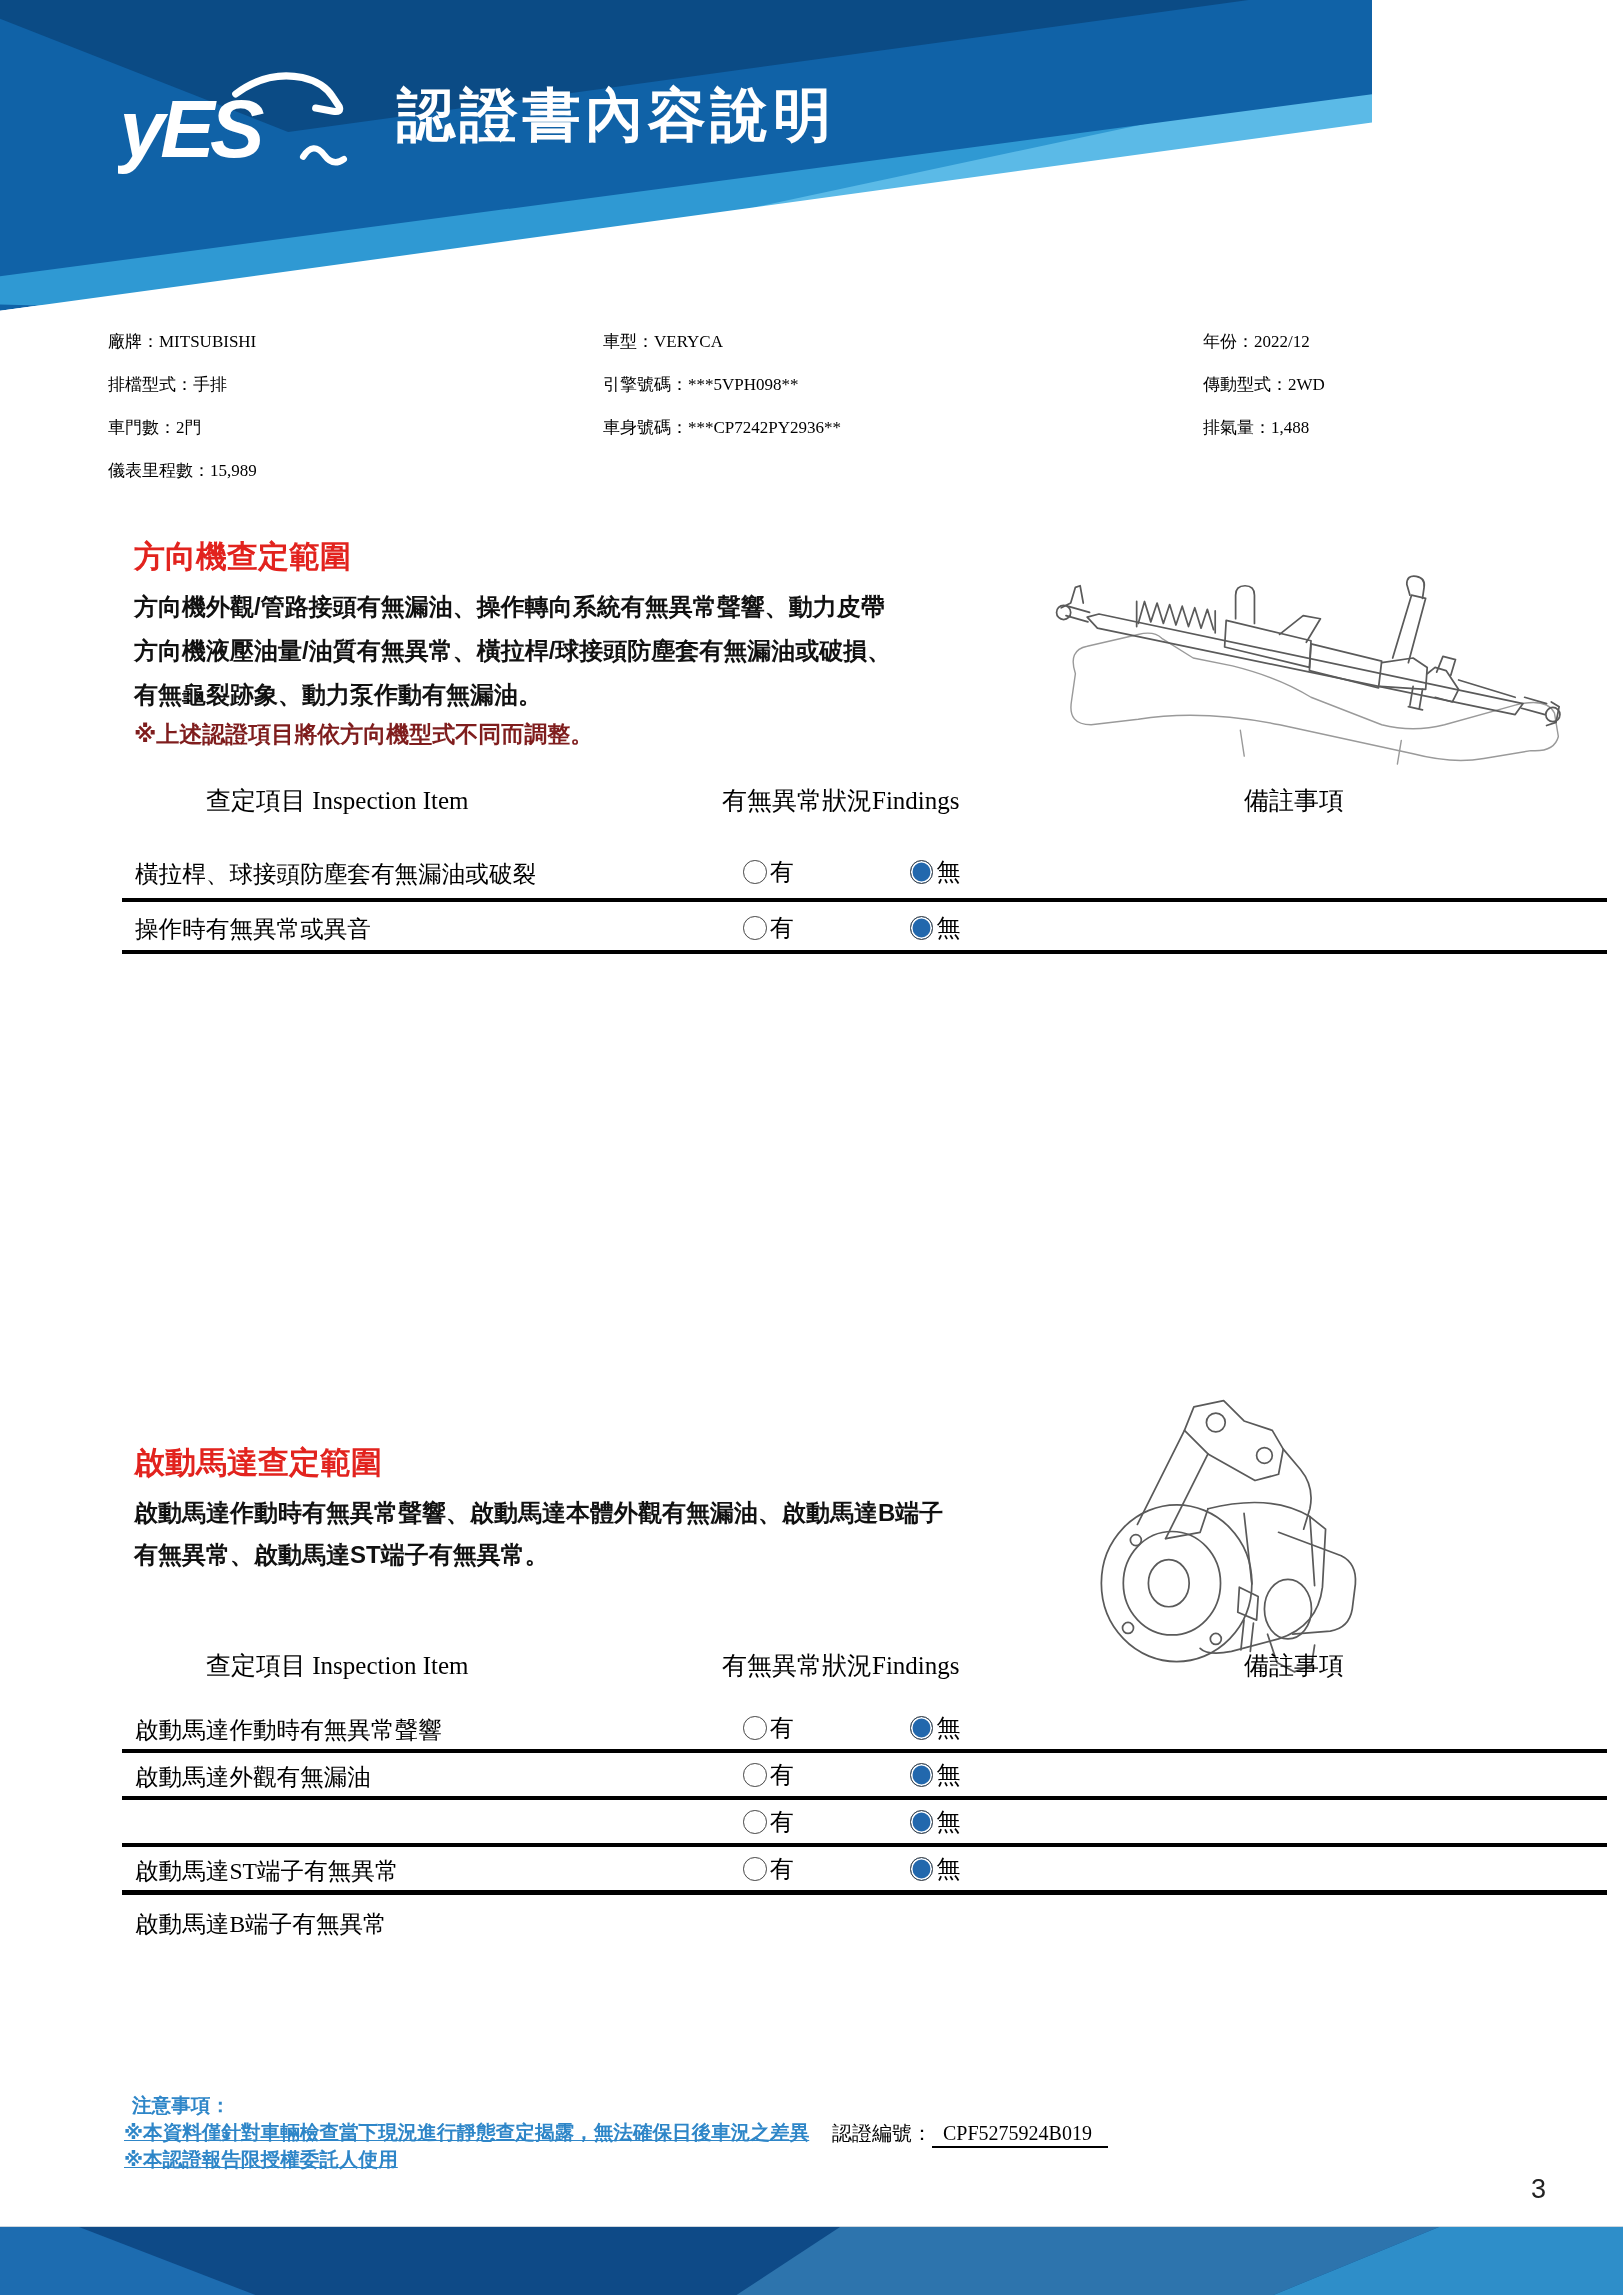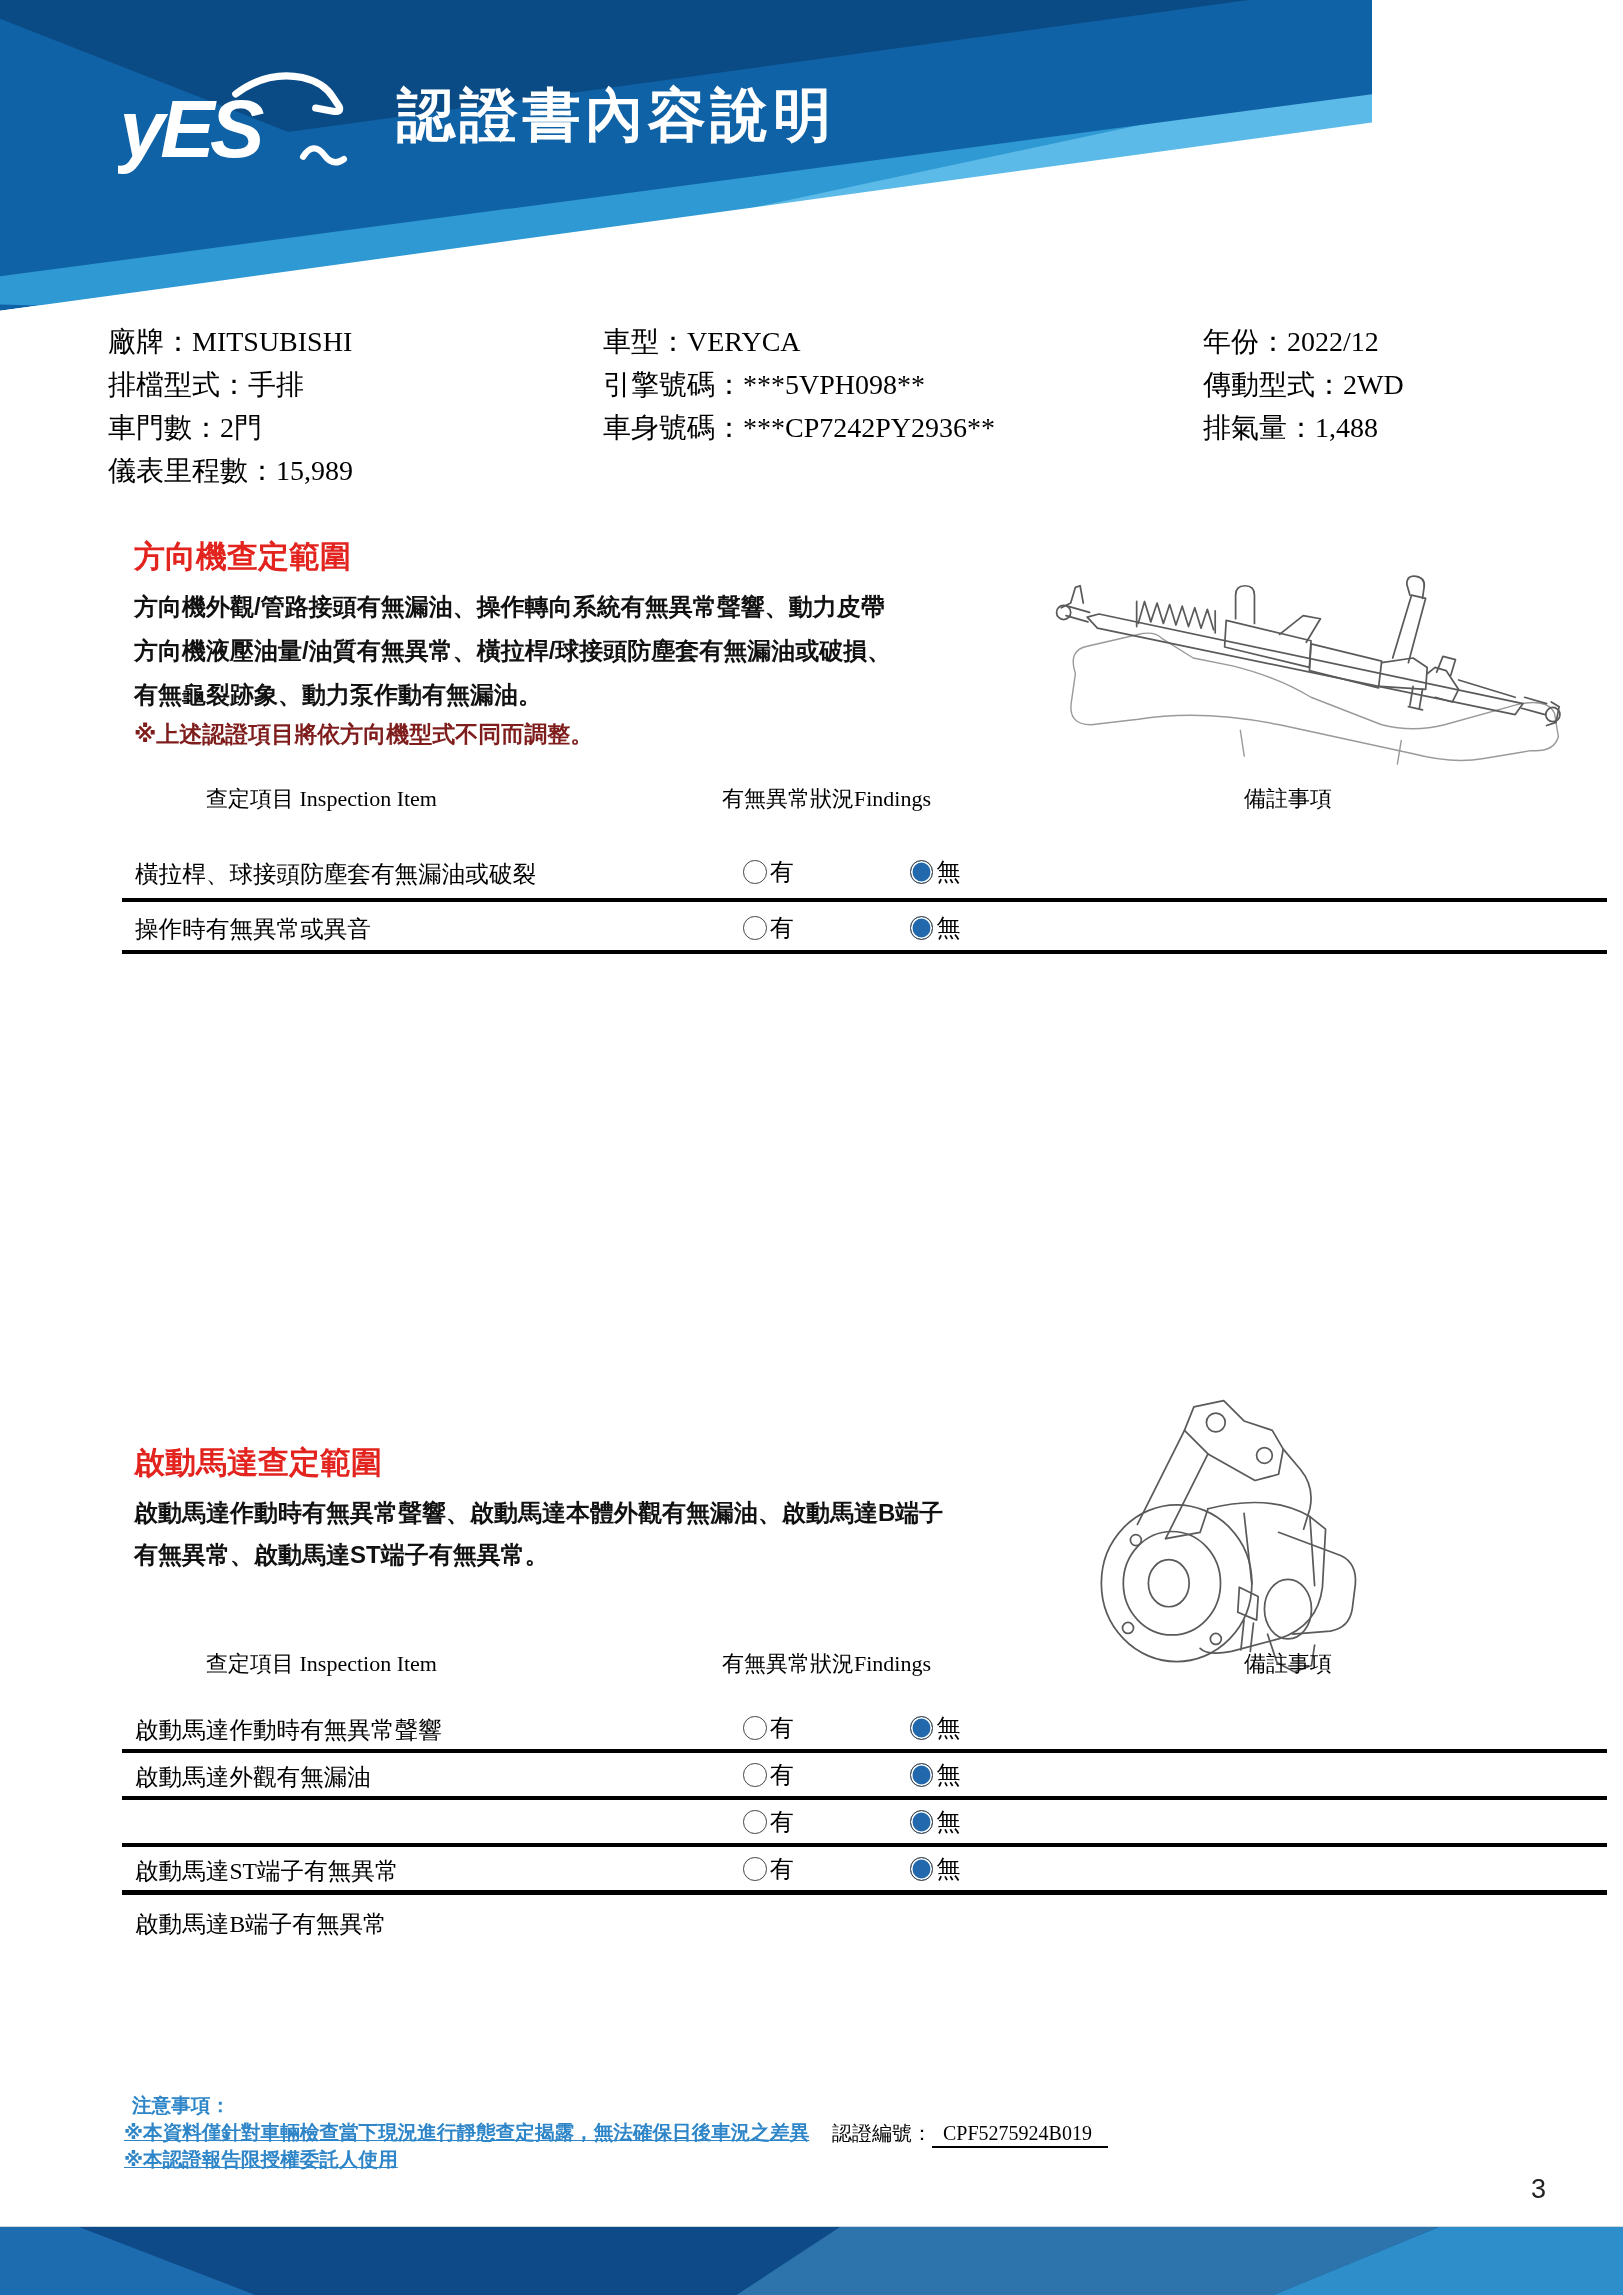--- a/index.html
+++ b/index.html
@@ -14,30 +14,30 @@
   .h-lighter{background:#5bbae7;clip-path:polygon(55% 66%,100% 24%,100% 42%,44% 97%);}
   .h-main {background:#1062a7;clip-path:polygon(0 0,100% 0,100% 30%,0 88%);}
   .h-dark {background:#0b4b85;clip-path:polygon(0 0,91% 0,21% 42%,0 6%);}
   .h-white{background:#ffffff;clip-path:polygon(0 99%,100% 39%,100% 100%,0 100%);}
   .logo{position:absolute;left:118px;top:64px;}
   .hdr-title{position:absolute;left:397px;top:77px;color:#fff;font-size:58px;font-weight:bold;
              letter-spacing:4.7px;white-space:nowrap;}
 
   
   .vinfo{position:absolute;top:320px;font-family:"Liberation Serif","DejaVu Serif",serif;
-         font-size:28px;color:#000;line-height:43px;white-space:nowrap;}
+         font-size:17px;color:#000;line-height:43px;white-space:nowrap;}
   .vcol1{left:108px;} .vcol2{left:603px;} .vcol3{left:1203px;}
 
   
   .sec-title{position:absolute;color:#e2231e;font-size:31px;font-weight:bold;white-space:nowrap;}
   .sec-desc{position:absolute;color:#111;font-size:24px;font-weight:bold;line-height:44px;white-space:nowrap;}
   .sec-note{position:absolute;color:#7f1d1d;font-size:23px;font-weight:bold;white-space:nowrap;}
   .illus{position:absolute;}
 
-  .t-head{position:absolute;font-family:"Liberation Serif","DejaVu Serif",serif;font-size:22px;
+  .t-head{position:absolute;font-family:"Liberation Serif","DejaVu Serif",serif;font-size:25px;
           color:#000;white-space:nowrap;font-weight:500;}
   .t-row-item{position:absolute;left:135px;font-family:"Liberation Serif","DejaVu Serif",serif;
               font-size:23.6px;color:#000;white-space:nowrap;}
   .t-findings{position:absolute;left:743px;display:flex;align-items:center;}
   .t-remark{position:absolute;left:1244px;font-family:"Liberation Serif","DejaVu Serif",serif;
             font-size:23.6px;color:#000;white-space:nowrap;}
   .opt{display:flex;align-items:center;}
   .opt2{margin-left:116px;}
   .radio{display:inline-block;width:23.6px;height:23.6px;border-radius:50%;
          border:1.6px solid #444;background:#fff;box-sizing:border-box;}

